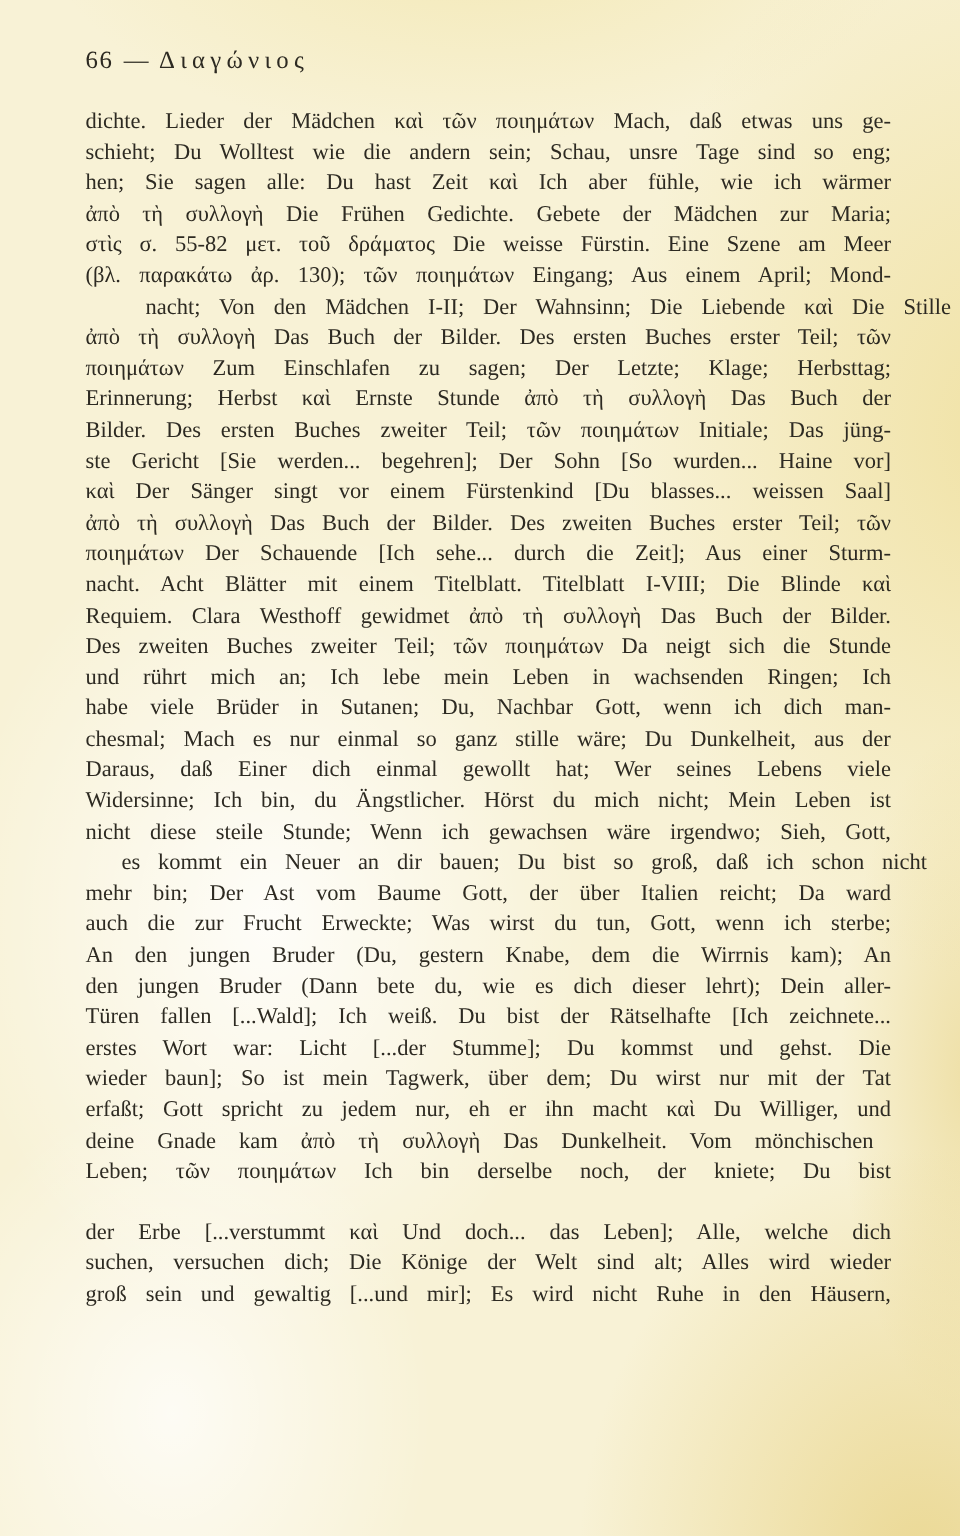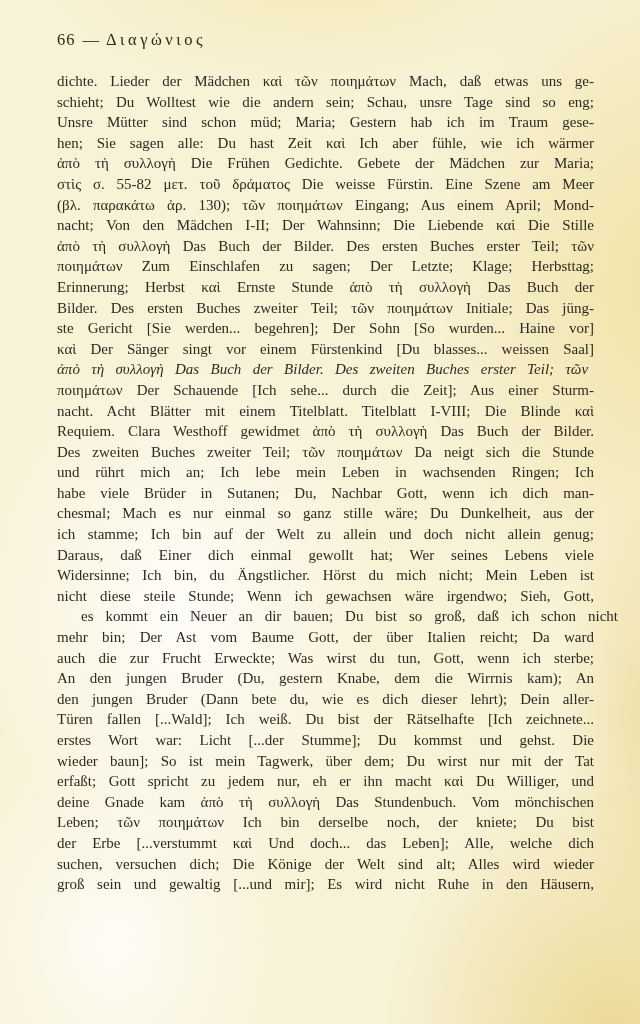--- a/index.html
+++ b/index.html
@@ -46,52 +46,50 @@
 </head>
 <body>
 
 <div class="page">
   <div class="page-header">
     <span class="pageno">66</span><span class="dash">—</span><span class="title">Διαγώνιος</span>
   </div>
   <div class="text-block">
       <div class="line" style="word-spacing: 9.09091px;"><span>dichte. Lieder der Mädchen καὶ τῶν ποιημάτων Mach, daß etwas uns ge-</span></div>
       <div class="line" style="word-spacing: 8.56771px;"><span>schieht; Du Wolltest wie die andern sein; Schau, unsre Tage sind so eng;</span></div>
-      <div class="line" style="word-spacing: 10.4531px;"><span>Unsre Mütter sind schon müd; Maria; Gestern hab ich im Traum gese-</span></div>
       <div class="line" style="word-spacing: 10.1526px;"><span>hen; Sie sagen alle: Du hast Zeit καὶ Ich aber fühle, wie ich wärmer</span></div>
       <div class="line" style="word-spacing: 11.2047px;"><span>ἀπὸ τὴ συλλογὴ Die Frühen Gedichte. Gebete der Mädchen zur Maria;</span></div>
       <div class="line" style="word-spacing: 8.08594px;"><span>στὶς σ. 55-82 μετ. τοῦ δράματος Die weisse Fürstin. Eine Szene am Meer</span></div>
       <div class="line" style="word-spacing: 8.49219px;"><span>(βλ. παρακάτω ἀρ. 130); τῶν ποιημάτων Eingang; Aus einem April; Mond-</span></div>
-      <div class="line" style="word-spacing: 8.88494px;"><span>nacht; Von den Mädchen I-II; Der Wahnsinn; Die Liebende καὶ Die Stille</span></div>
+      <div class="line" style="word-spacing: 8.88494px; margin-left: 40px;"><span>nacht; Von den Mädchen I-II; Der Wahnsinn; Die Liebende καὶ Die Stille</span></div>
       <div class="line" style="word-spacing: 8.52474px;"><span>ἀπὸ τὴ συλλογὴ Das Buch der Bilder. Des ersten Buches erster Teil; τῶν</span></div>
       <div class="line" style="word-spacing: 15.4062px;"><span>ποιημάτων Zum Einschlafen zu sagen; Der Letzte; Klage; Herbsttag;</span></div>
       <div class="line" style="word-spacing: 12.5563px;"><span>Erinnerung; Herbst καὶ Ernste Stunde ἀπὸ τὴ συλλογὴ Das Buch der</span></div>
       <div class="line" style="word-spacing: 9.47813px;"><span>Bilder. Des ersten Buches zweiter Teil; τῶν ποιημάτων Initiale; Das jüng-</span></div>
       <div class="line" style="word-spacing: 10.2953px;"><span>ste Gericht [Sie werden... begehren]; Der Sohn [So wurden... Haine vor]</span></div>
       <div class="line" style="word-spacing: 10.3172px;"><span>καὶ Der Sänger singt vor einem Fürstenkind [Du blasses... weissen Saal]</span></div>
-      <div class="line" style="word-spacing: 7.6224px; font-style: italic;"><span>ἀπὸ τὴ συλλογὴ Das Buch der Bilder. Des zweiten Buches erster Teil; τῶν</span></div>
+      <div class="line" style="word-spacing: 7.6224px;"><span>ἀπὸ τὴ συλλογὴ Das Buch der Bilder. Des zweiten Buches erster Teil; τῶν</span></div>
       <div class="line" style="word-spacing: 10.3656px;"><span>ποιημάτων Der Schauende [Ich sehe... durch die Zeit]; Aus einer Sturm-</span></div>
       <div class="line" style="word-spacing: 10.4391px;"><span>nacht. Acht Blätter mit einem Titelblatt. Titelblatt I-VIII; Die Blinde καὶ</span></div>
       <div class="line" style="word-spacing: 9.25px;"><span>Requiem. Clara Westhoff gewidmet ἀπὸ τὴ συλλογὴ Das Buch der Bilder.</span></div>
       <div class="line" style="word-spacing: 8.23864px;"><span>Des zweiten Buches zweiter Teil; τῶν ποιημάτων Da neigt sich die Stunde</span></div>
       <div class="line" style="word-spacing: 12.0497px;"><span>und rührt mich an; Ich lebe mein Leben in wachsenden Ringen; Ich</span></div>
       <div class="line" style="word-spacing: 11.0639px;"><span>habe viele Brüder in Sutanen; Du, Nachbar Gott, wenn ich dich man-</span></div>
       <div class="line" style="word-spacing: 8.2513px;"><span>chesmal; Mach es nur einmal so ganz stille wäre; Du Dunkelheit, aus der</span></div>
-      <div class="line" style="word-spacing: 8.57812px;"><span>ich stamme; Ich bin auf der Welt zu allein und doch nicht allein genug;</span></div>
       <div class="line" style="word-spacing: 13.1531px;"><span>Daraus, daß Einer dich einmal gewollt hat; Wer seines Lebens viele</span></div>
       <div class="line" style="word-spacing: 8.84233px;"><span>Widersinne; Ich bin, du Ängstlicher. Hörst du mich nicht; Mein Leben ist</span></div>
       <div class="line" style="word-spacing: 9.21875px;"><span>nicht diese steile Stunde; Wenn ich gewachsen wäre irgendwo; Sieh, Gott,</span></div>
       <div class="line" style="word-spacing: 8.15513px; margin-left: 24px;"><span>es kommt ein Neuer an dir bauen; Du bist so groß, daß ich schon nicht</span></div>
       <div class="line" style="word-spacing: 10.4883px;"><span>mehr bin; Der Ast vom Baume Gott, der über Italien reicht; Da ward</span></div>
       <div class="line" style="word-spacing: 9.32682px;"><span>auch die zur Frucht Erweckte; Was wirst du tun, Gott, wenn ich sterbe;</span></div>
       <div class="line" style="word-spacing: 10.7628px;"><span>An den jungen Bruder (Du, gestern Knabe, dem die Wirrnis kam); An</span></div>
       <div class="line" style="word-spacing: 9.47526px;"><span>den jungen Bruder (Dann bete du, wie es dich dieser lehrt); Dein aller-</span></div>
       <div class="line" style="word-spacing: 10.2125px;"><span>Türen fallen [...Wald]; Ich weiß. Du bist der Rätselhafte [Ich zeichnete...</span></div>
       <div class="line" style="word-spacing: 13.6875px;"><span>erstes Wort war: Licht [...der Stumme]; Du kommst und gehst. Die</span></div>
       <div class="line" style="word-spacing: 8.50481px; text-align: center;"><span>wieder baun]; So ist mein Tagwerk, über dem; Du wirst nur mit der Tat</span></div>
       <div class="line" style="word-spacing: 8.73918px;"><span>erfaßt; Gott spricht zu jedem nur, eh er ihn macht καὶ Du Williger, und</span></div>
-      <div class="line" style="word-spacing: 11.6233px;"><span>deine Gnade kam ἀπὸ τὴ συλλογὴ Das Stundenbuch. Vom mönchischen</span></div>
+      <div class="line" style="word-spacing: 11.6233px;"><span>deine Gnade kam ἀπὸ τὴ συλλογὴ Das Dunkelheit. Vom mönchischen</span></div>
       <div class="line" style="word-spacing: 14.8453px;"><span>Leben; τῶν ποιημάτων Ich bin derselbe noch, der kniete; Du bist</span></div>
-      <div class="line" style="word-spacing: 12.2375px;"><span>der Erbe [...verstummt καὶ Und doch... das Leben]; Alle, welche dich</span></div>
+      <div class="line" style="word-spacing: 12.2375px; margin-top: 20px;"><span>der Erbe [...verstummt καὶ Und doch... das Leben]; Alle, welche dich</span></div>
       <div class="line" style="word-spacing: 9.41761px;"><span>suchen, versuchen dich; Die Könige der Welt sind alt; Alles wird wieder</span></div>
       <div class="line" style="word-spacing: 8.85286px;"><span>groß sein und gewaltig [...und mir]; Es wird nicht Ruhe in den Häusern,</span></div>
     </div>
 </div>
 
 </body></html>

